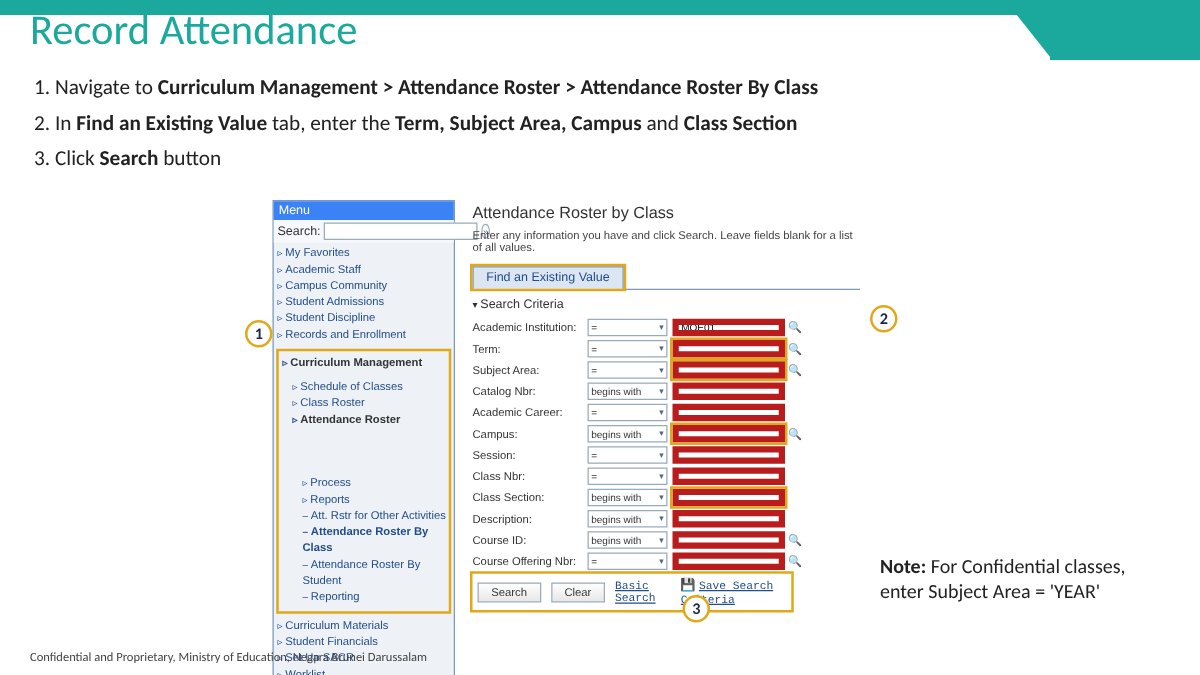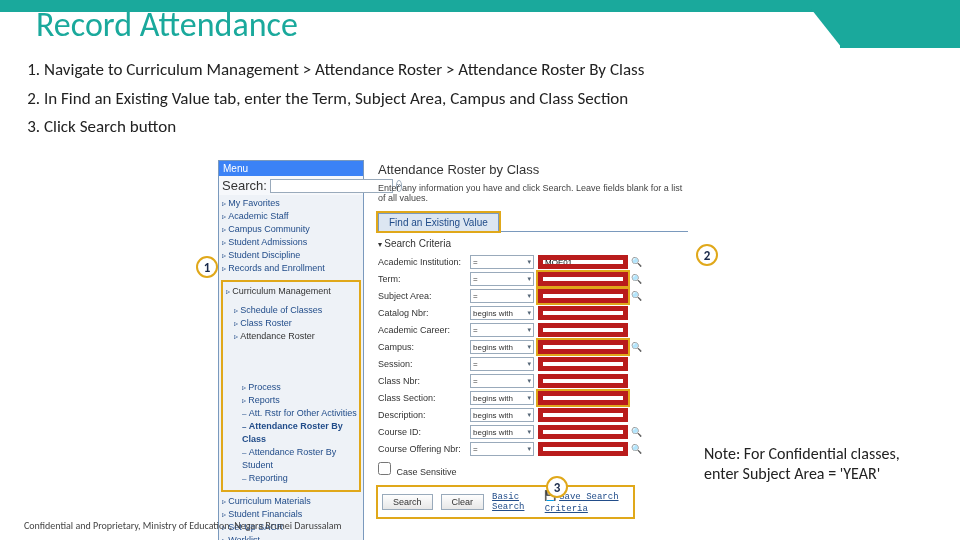--- a/index.html
+++ b/index.html
@@ -1,35 +1,35 @@
 <!DOCTYPE html>
 <html><head>
 <meta charset="utf-8">
 <style>
   * { box-sizing: border-box; margin: 0; padding: 0; }
   body { font-family: Calibri, Arial, sans-serif; width: 960px; height: 540px; background: #fff; position: relative; overflow: hidden; }
   .header-bar { position: relative; height: 48px; background: #fff; }
   .header-bar::before { content:""; position:absolute; left:0; top:0; width:100%; height:12px; background:#1aa99c; }
   .header-bar::after { content:""; position:absolute; right:0; top:0; width:120px; height:48px; background:#1aa99c; }
   .triangle { position:absolute; right:118px; top:0; width:0; height:0; border-top:48px solid #1aa99c; border-left:38px solid transparent; }
-  .title { position:absolute; left:36px; top:4px; font-size:34px; color:#1aa99c; font-weight:400; }
+  .title { position:absolute; left:24px; top:4px; font-size:34px; color:#1aa99c; font-weight:400; }
   .steps { margin:10px 36px 8px 44px; font-size:17px; color:#222; line-height:1.45; }
   .steps li { margin-bottom:4px; }
-  .steps b { font-weight:400; }
+  .steps b { font-weight:700; }
   .shot-wrap { position:absolute; left:218px; top:160px; width:470px; height:340px; font-family: Arial, sans-serif; font-size:10px; color:#333; }
   
   .menu { position:absolute; left:0; top:0; width:146px; border:1px solid #7a99bd; background:#eef2f7; }
   .menu-hdr { background:#3b82f6; color:#fff; font-size:10px; padding:2px 4px; }
   .menu-search { display:flex; align-items:center; padding:2px 3px; background:#f6f8fb; }
-  .menu-search label { font-size:13px; margin-right:3px; }
+  .menu-search label { font-size:10px; margin-right:3px; }
   .menu-search input { flex:1; height:14px; font-size:9px; border:1px solid #9ab; padding:0 2px; }
   .menu-search .go { width:12px; height:12px; border:1px solid #9ab; border-radius:50%; margin-left:3px; display:flex; align-items:center; justify-content:center; font-size:8px; color:#567; }
   .menu-list { list-style:none; padding:2px 0 4px 3px; }
   .menu-list li { font-size:9px; line-height:13px; color:#224d8a; }
-  .menu-list li.sel { color:#333; }
+  .menu-list li.sel { color:#333;font-weight:bold; }
   .menu-list li::before { content:"▹ "; color:#224d8a; font-size:8px; }
   .menu-list li.dash::before { content:"– "; }
   .menu-sec { border:2px solid #e0a81a; margin:1px 2px; padding:1px 1px; }
   .sublvl { padding-left:10px; }
   .sublvl li { color:#224d8a; }
   .sublvl .cur { color:#224d8a; font-weight:bold; }
   
   .main { position:absolute; left:160px; top:0; width:310px; }
   .page-title { font-size:13px; color:#333; margin:2px 0 6px; }
   .page-sub { font-size:9px; color:#444; margin-bottom:10px; }
@@ -50,21 +50,21 @@
   .btn { border:1px solid #9ab; background:linear-gradient(#fefefe,#e7e7e7); font-size:9px; padding:2px 10px; color:#333; display:inline-block; }
   .link { color:#224d8a; font-size:9px; text-decoration:underline;font-family:Liberation Mono, monospace; }
   .save-ic { font-size:10px; color:#224d8a; margin-right:2px; }
   
   .callout { position:absolute; width:22px; height:22px; border:2px solid #e0a81a; border-radius:50%; background:#fff; display:flex; align-items:center; justify-content:center; font-weight:bold; color:#1a2a4a; font-size:13px; font-family: Calibri, Arial, sans-serif; }
   .c1 { left:196px; top:256px; }
   .c2 { left:696px; top:244px; }
   .c3 { left:546px; top:476px; }
   
   .note { position:absolute; right:26px; top:444px; width:230px; font-size:16px; color:#222; line-height:1.25; }
-  .note b { font-weight:400; }
+  .note b { font-weight:700; }
   
   .footer { position:absolute; left:0; bottom:0; width:100%; padding:4px 24px 8px; font-size:10px; color:#444; }
 </style>
 </head>
 <body>
 
 <div class="header-bar">
   <div class="triangle"></div>
   <div class="title">Record Attendance</div>
 </div>
@@ -186,24 +186,20 @@
             <input style="">
             <span class="mag">🔍</span>
           </div>
           <div class="row">
             <label>Course Offering Nbr:</label>
             <span class="op">=</span>
             <input style="">
             <span class="mag">🔍</span>
           </div>
         </div>
-      <div class="case">
-        <input type="checkbox" style="">
-        <span>Case Sensitive</span>
-      </div>
       <div class="actions">
         <span class="btn">Search</span>
         <span class="btn">Clear</span>
         <span class="link">Basic Search</span>
         <span><span class="save-ic">💾</span><span class="link">Save Search Criteria</span></span>
       </div>
     </div>
   </div>
 </div>
 

